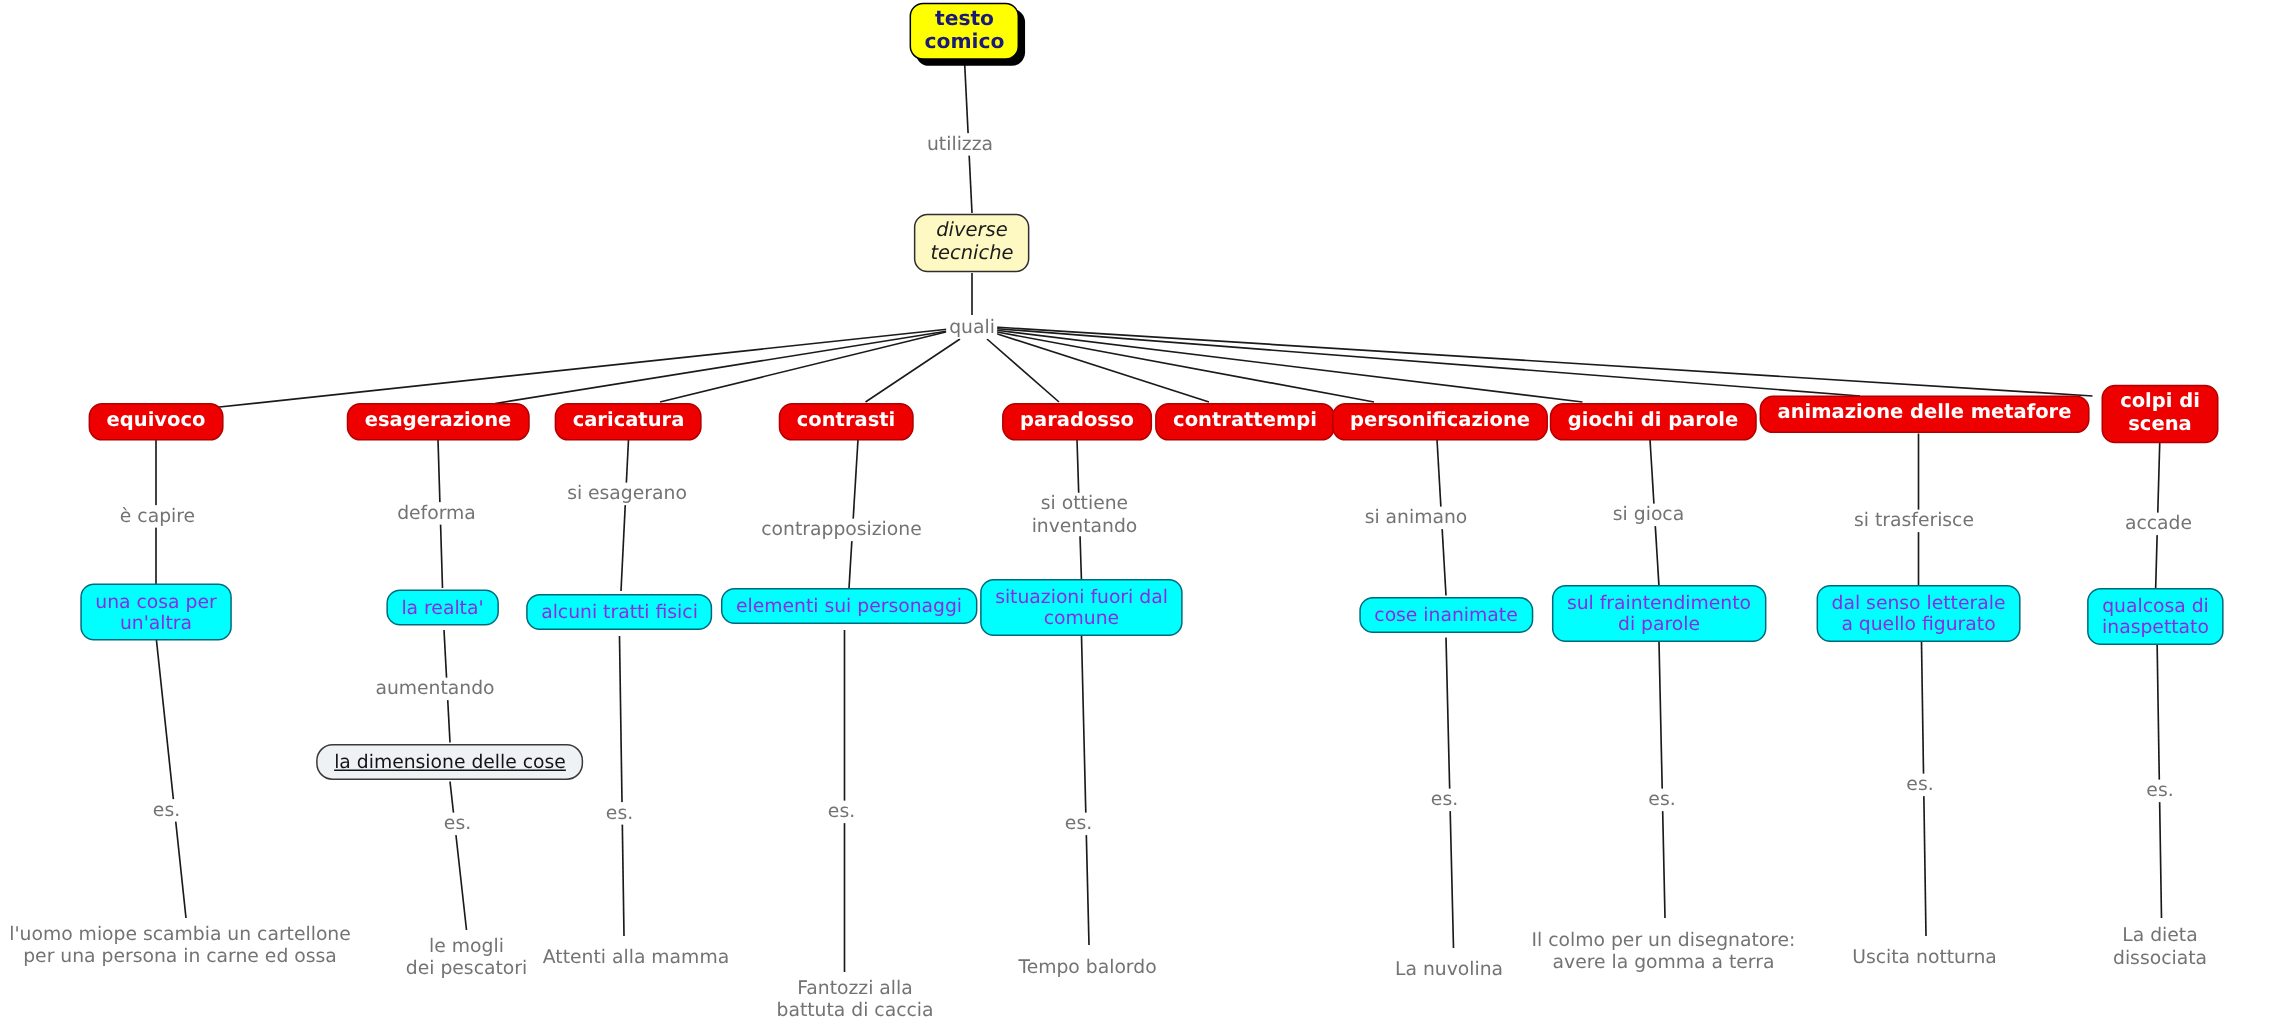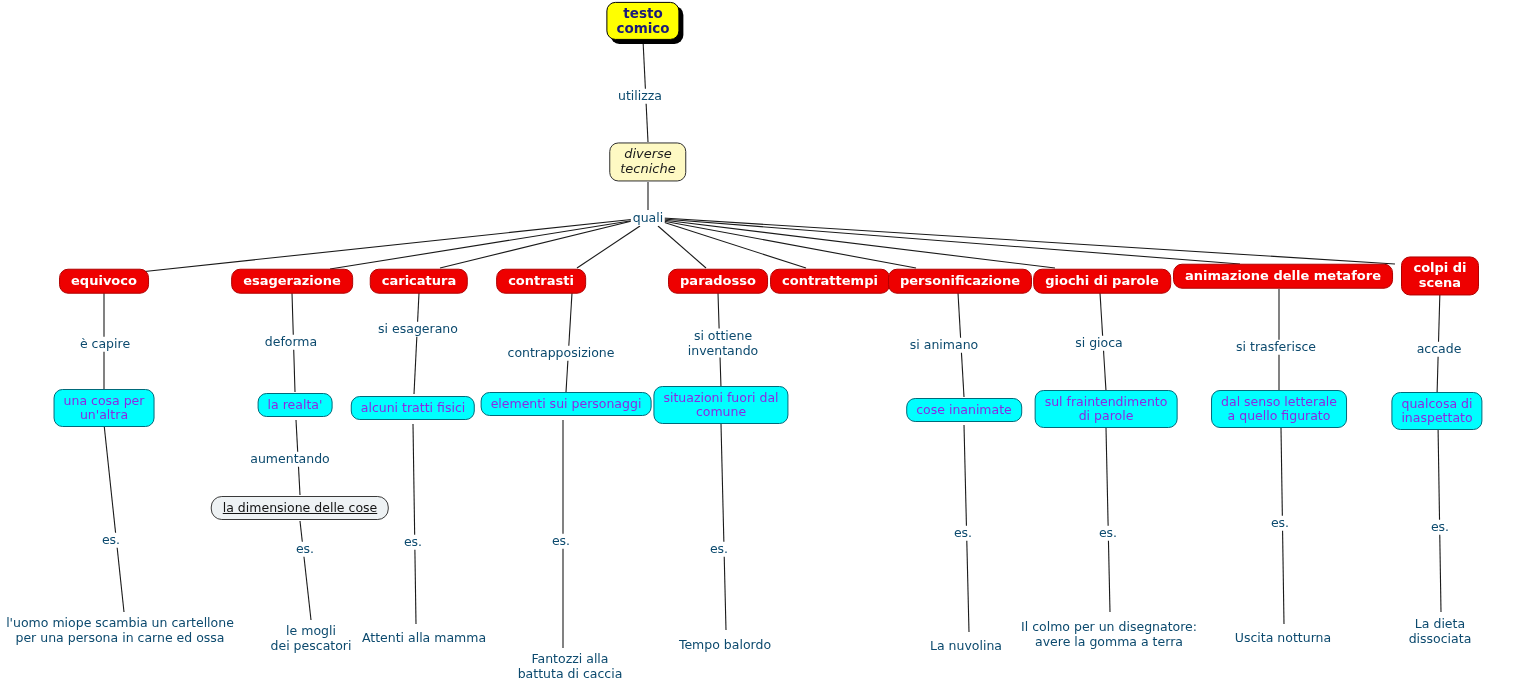--- a/index.html
+++ b/index.html
@@ -82,21 +82,21 @@
     border: 1.3px solid #3a3a3a;
     border-radius: 11px;
     color: #141414;
     font-size: 12.5px;
     padding: 4px 11px;
     text-decoration: underline;
   }
   .lbl {
     position: absolute;
     transform: translate(-50%, -50%);
-    color: #0c4a6e;
+    color: #737373;
     font-size: 12.5px;
     text-align: center;
     white-space: pre-line;
     line-height: 1.16;
     background: #ffffff;
     padding: 0 2px;
   }
 </style>
 </head>
 <body>
@@ -140,21 +140,21 @@
   <div class="node n-root" style="left: 643px; top: 21px;">testo
 comico</div>
 
   <div class="node n-green" style="left: 648px; top: 162px;">diverse
 tecniche</div>
 
   <div id="categories-layer">
       <div class="node n-red" style="left: 104px; top: 281px;">equivoco</div>
       <div class="node n-red" style="left: 292px; top: 281px;">esagerazione</div>
       <div class="node n-red" style="left: 419px; top: 281px;">caricatura</div>
-      <div class="node n-red" style="left: 541px; top: 281px;">contrasti</div>
+      <div class="node n-red" style="left: 564px; top: 281px;">contrasti</div>
       <div class="node n-red" style="left: 718px; top: 281px;">paradosso</div>
       <div class="node n-red" style="left: 830px; top: 281px;">contrattempi</div>
       <div class="node n-red" style="left: 960px; top: 281px;">personificazione</div>
       <div class="node n-red" style="left: 1102px; top: 281px;">giochi di parole</div>
       <div class="node n-red" style="left: 1283px; top: 276px;">animazione delle metafore</div>
       <div class="node n-red" style="left: 1440px; top: 276px;">colpi di scena</div>
     </div>
 
   <div id="details-layer">
       <div class="node n-cyan" style="left: 104px; top: 408px;">una cosa per

